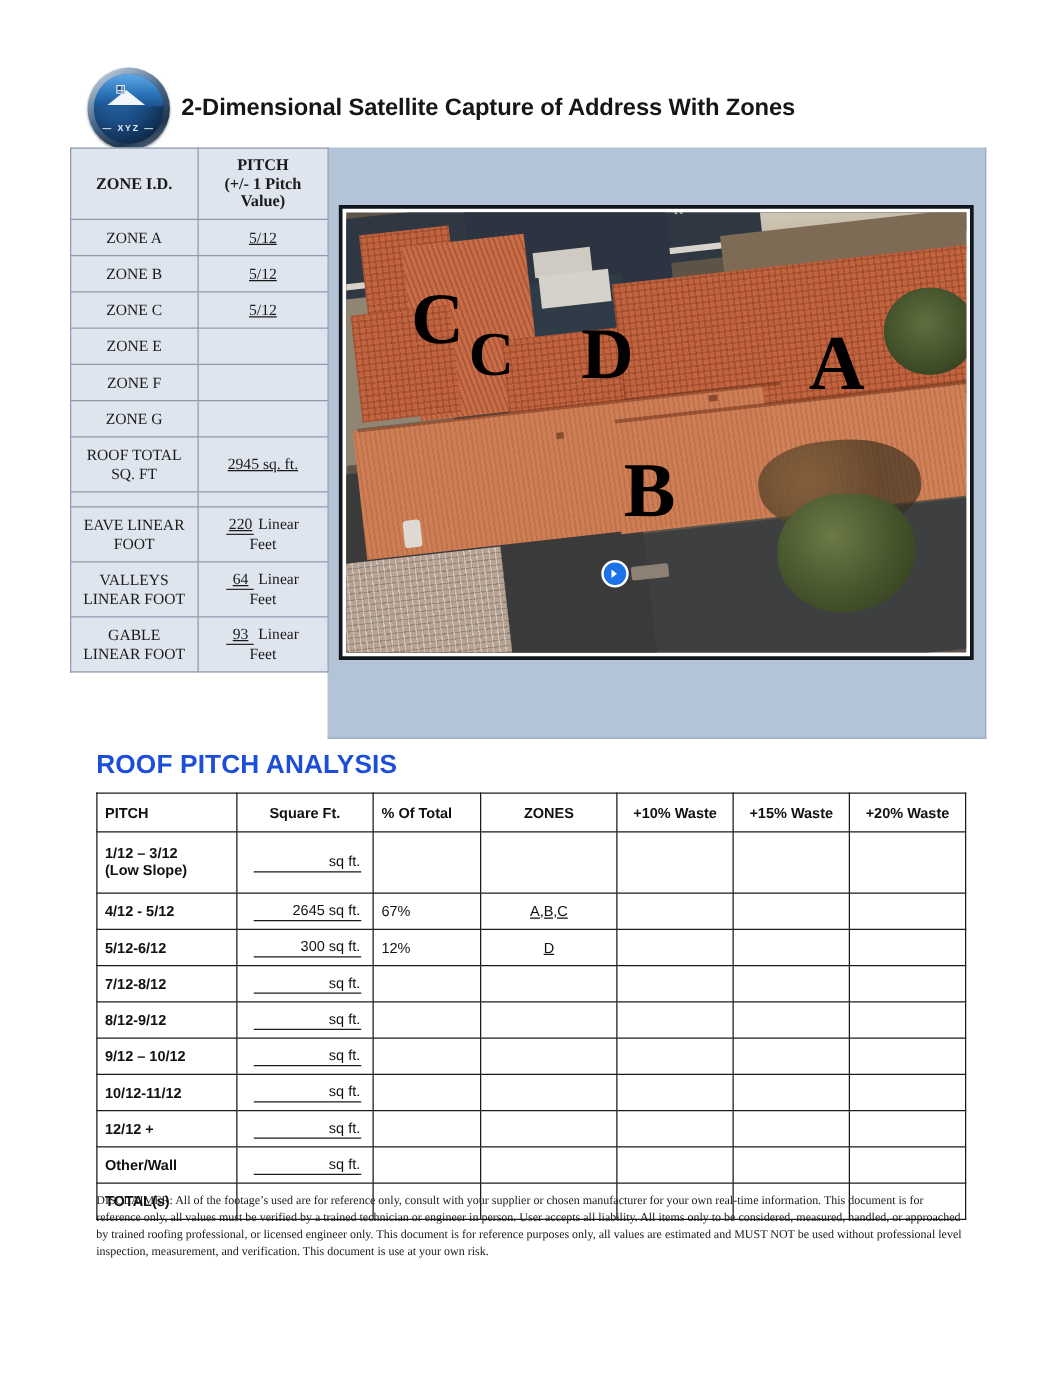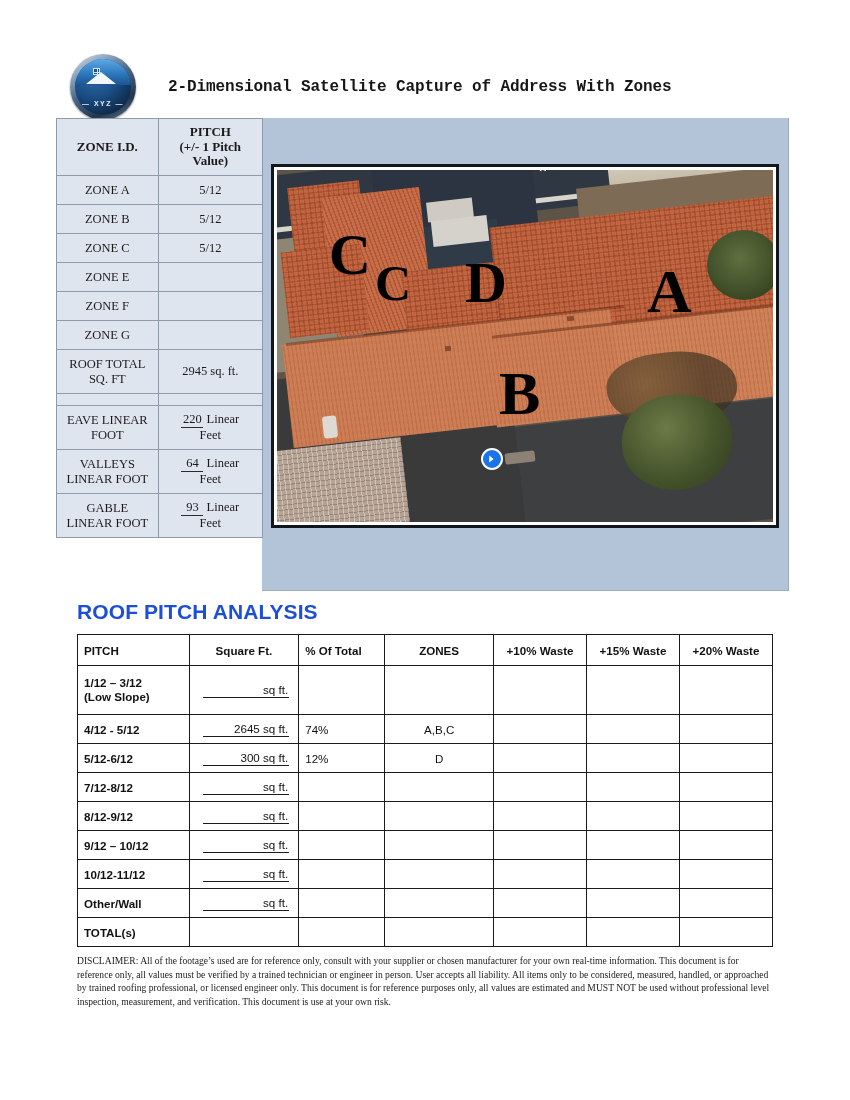--- a/index.html
+++ b/index.html
@@ -102,24 +102,24 @@
     left: 0; top: 41px;
     width: 100%;
     text-align: center;
     font-family: "Liberation Sans", sans-serif;
     font-weight: bold;
     font-size: 7px;
     letter-spacing: 1.5px;
     color: #e7eef6;
   }
   .doc-title {
-    margin-left: 32px;
-    font-family: Liberation Mono, monospace;
+    margin-left: 9px;
+    font-family: Liberation Sans, sans-serif;
     font-weight: bold;
-    font-size: 16px;
+    font-size: 19px;
     color: #161616;
     letter-spacing: -0.1px;
     white-space: nowrap;
   }
 
   
   .blue-panel {
     position: absolute;
     left: 262px; top: 118px;
     width: 526px; height: 472px;
@@ -374,21 +374,21 @@
   .zt-head td {
     font-weight: bold;
     font-size: 13px;
     height: 52px;
     line-height: 1.15;
     padding: 2px 4px;
   }
   .zt-row td { height: 28px; }
   .zt-row2 td { height: 39px; line-height: 1.2; padding: 2px 2px; }
   .zt-spacer td { height: 11px; }
-  .ul { }
+  .ul { text-decoration: underline; }
   .blank-line {
     display: inline-block;
     border-bottom: 1px solid #2b2b2b;
     min-width: 22px;
   }
 
   
   .pitch-heading {
     position: absolute;
     left: 77px; top: 600px;
@@ -630,21 +630,21 @@
         <td class="col-pct"></td>
         <td class="col-zones"></td>
         <td class="col-w10"></td>
         <td class="col-w15"></td>
         <td class="col-w20"></td>
       </tr>
 
       <tr>
         <td class="col-pitch">4/12  - 5/12</td>
         <td class="col-sqft"><span class="sqft-cell"><span>2645</span> <span>sq ft.</span></span></td>
-        <td class="col-pct">74%</td>
+        <td class="col-pct">67%</td>
         <td class="col-zones"><span class="ul">A,B,C</span></td>
         <td class="col-w10"></td>
         <td class="col-w15"></td>
         <td class="col-w20"></td>
       </tr>
 
       <tr>
         <td class="col-pitch">5/12-6/12</td>
         <td class="col-sqft"><span class="sqft-cell"><span>300</span> <span>sq ft.</span></span></td>
         <td class="col-pct">12%</td>
@@ -687,20 +687,29 @@
       <tr>
         <td class="col-pitch">10/12-11/12</td>
         <td class="col-sqft"><span class="sqft-cell"><span></span> <span>sq ft.</span></span></td>
         <td class="col-pct"></td>
         <td class="col-zones"></td>
         <td class="col-w10"></td>
         <td class="col-w15"></td>
         <td class="col-w20"></td>
       </tr>
 
+      <tr>
+        <td class="col-pitch">12/12 +</td>
+        <td class="col-sqft"><span class="sqft-cell"><span></span> <span>sq ft.</span></span></td>
+        <td class="col-pct"></td>
+        <td class="col-zones"></td>
+        <td class="col-w10"></td>
+        <td class="col-w15"></td>
+        <td class="col-w20"></td>
+      </tr>
 
       <tr>
         <td class="col-pitch">Other/Wall</td>
         <td class="col-sqft"><span class="sqft-cell"><span></span> <span>sq ft.</span></span></td>
         <td class="col-pct"></td>
         <td class="col-zones"></td>
         <td class="col-w10"></td>
         <td class="col-w15"></td>
         <td class="col-w20"></td>
       </tr>

